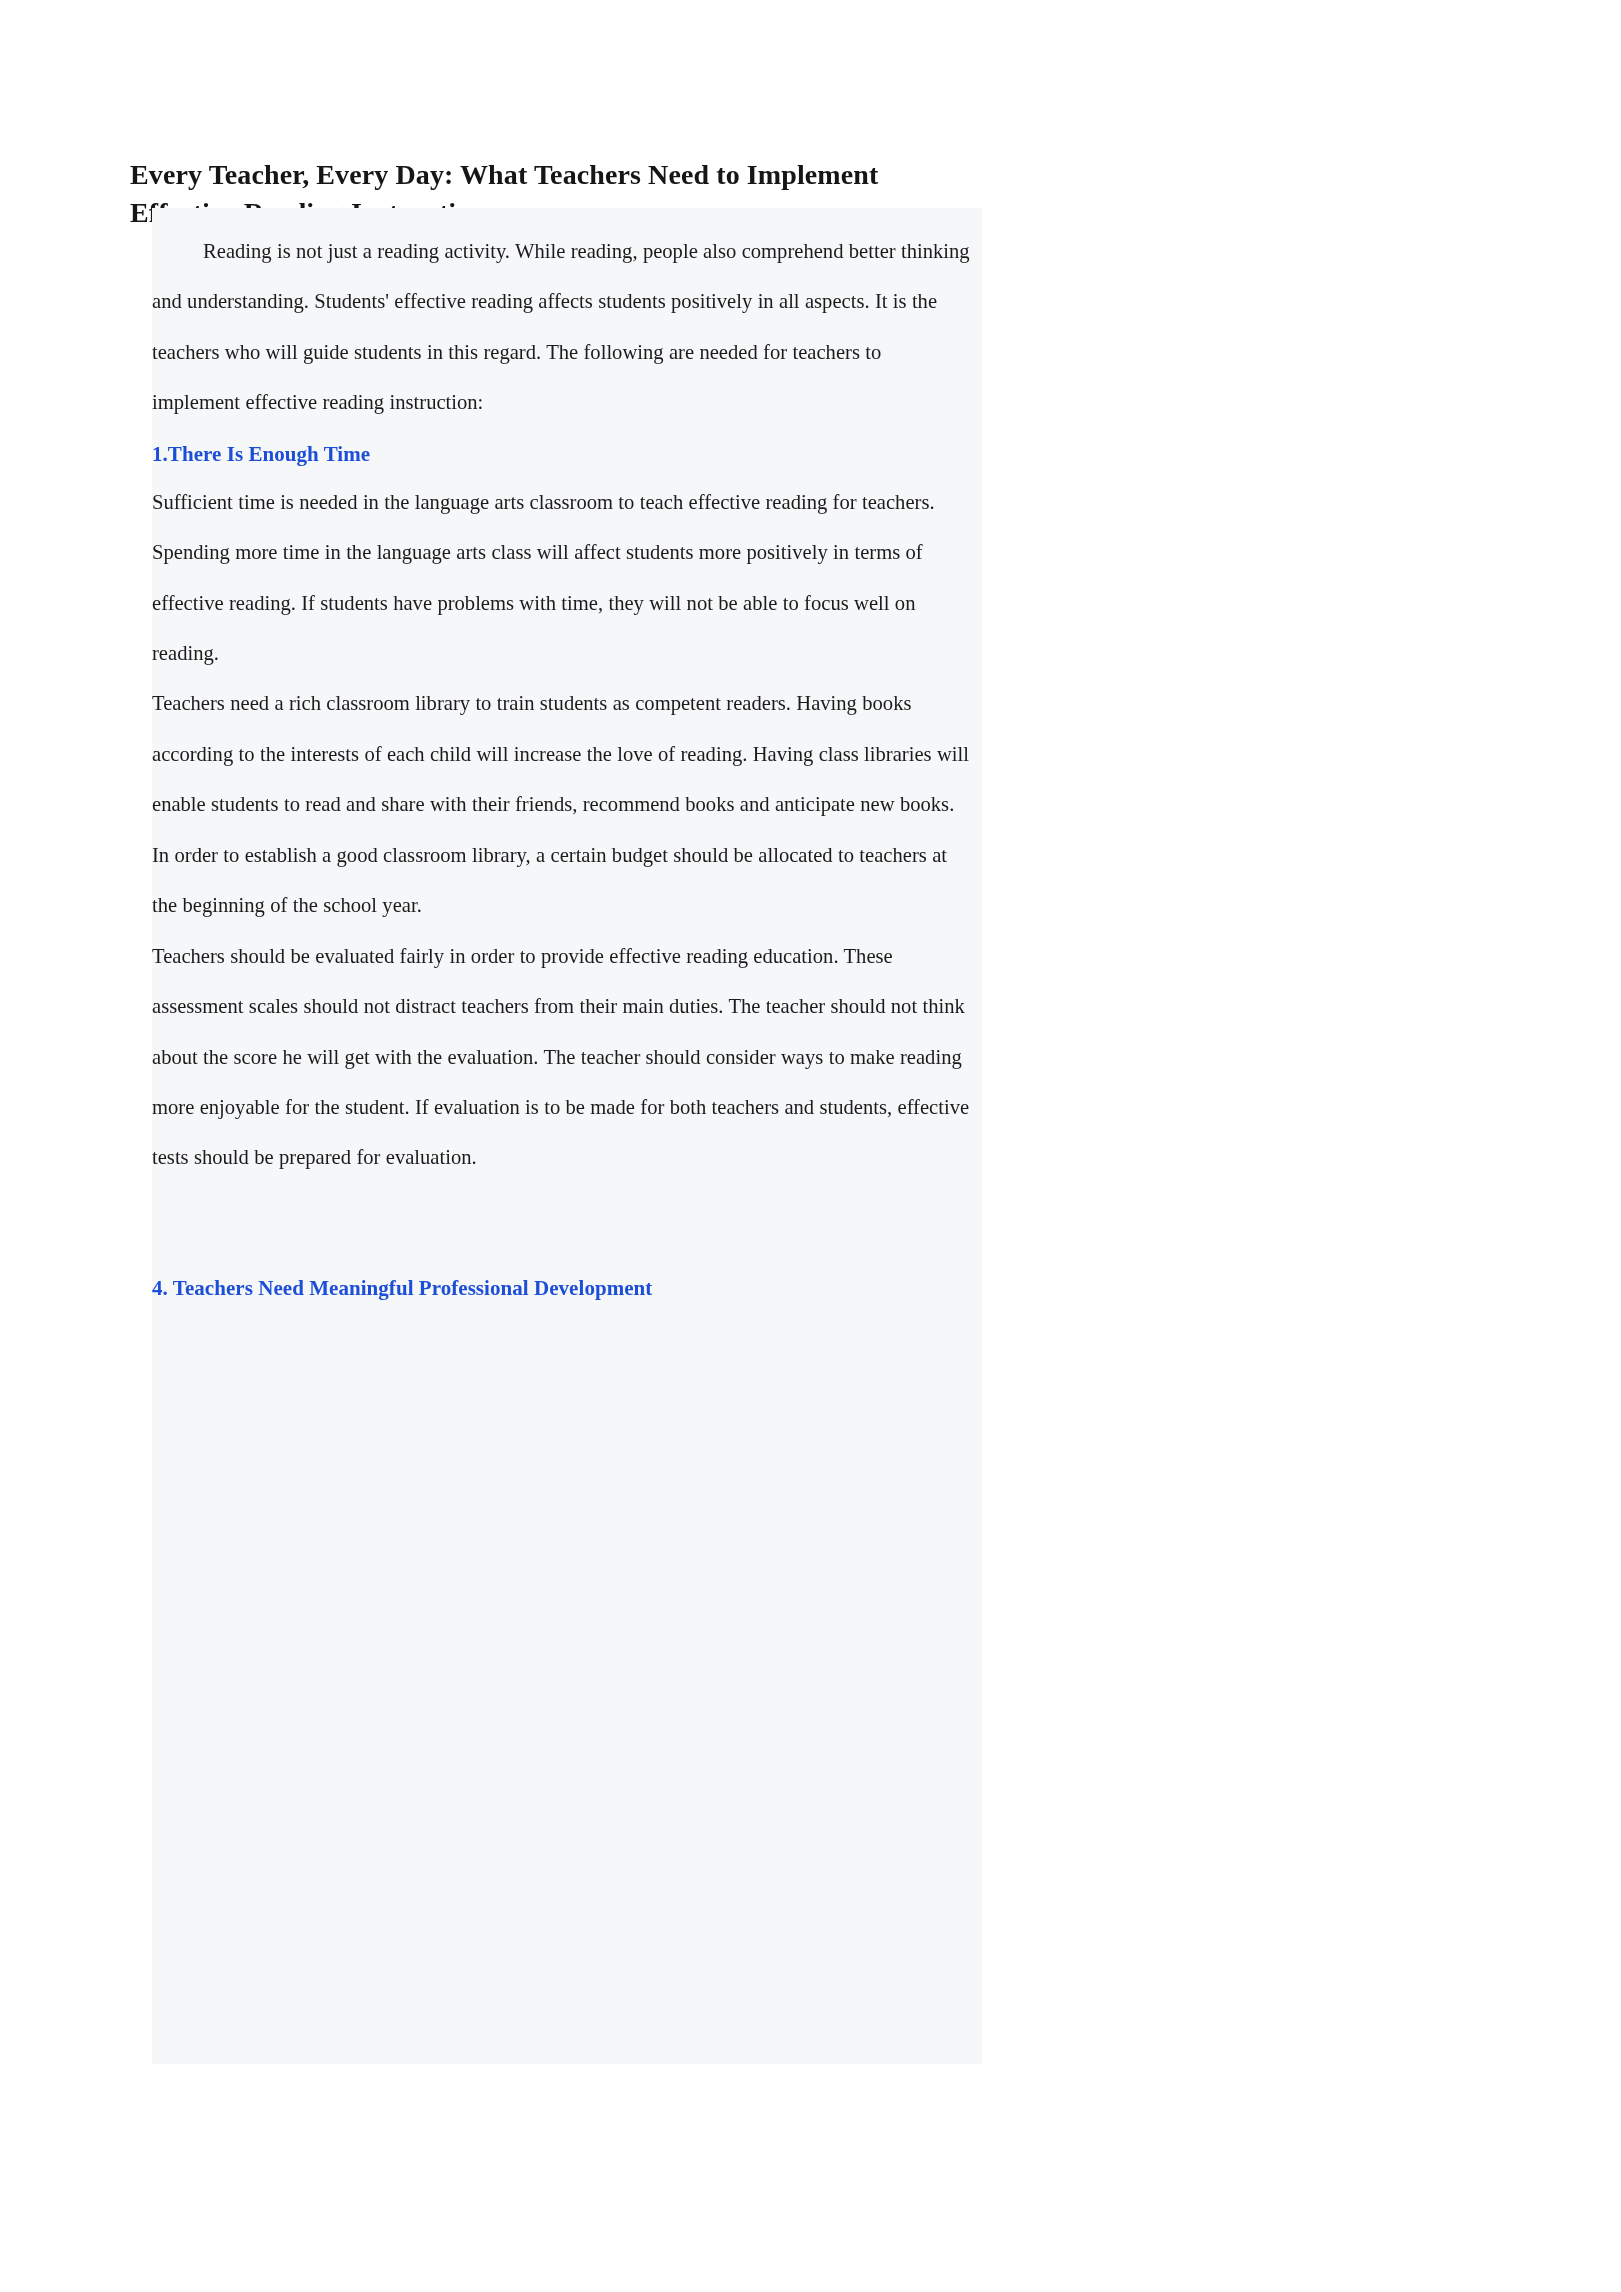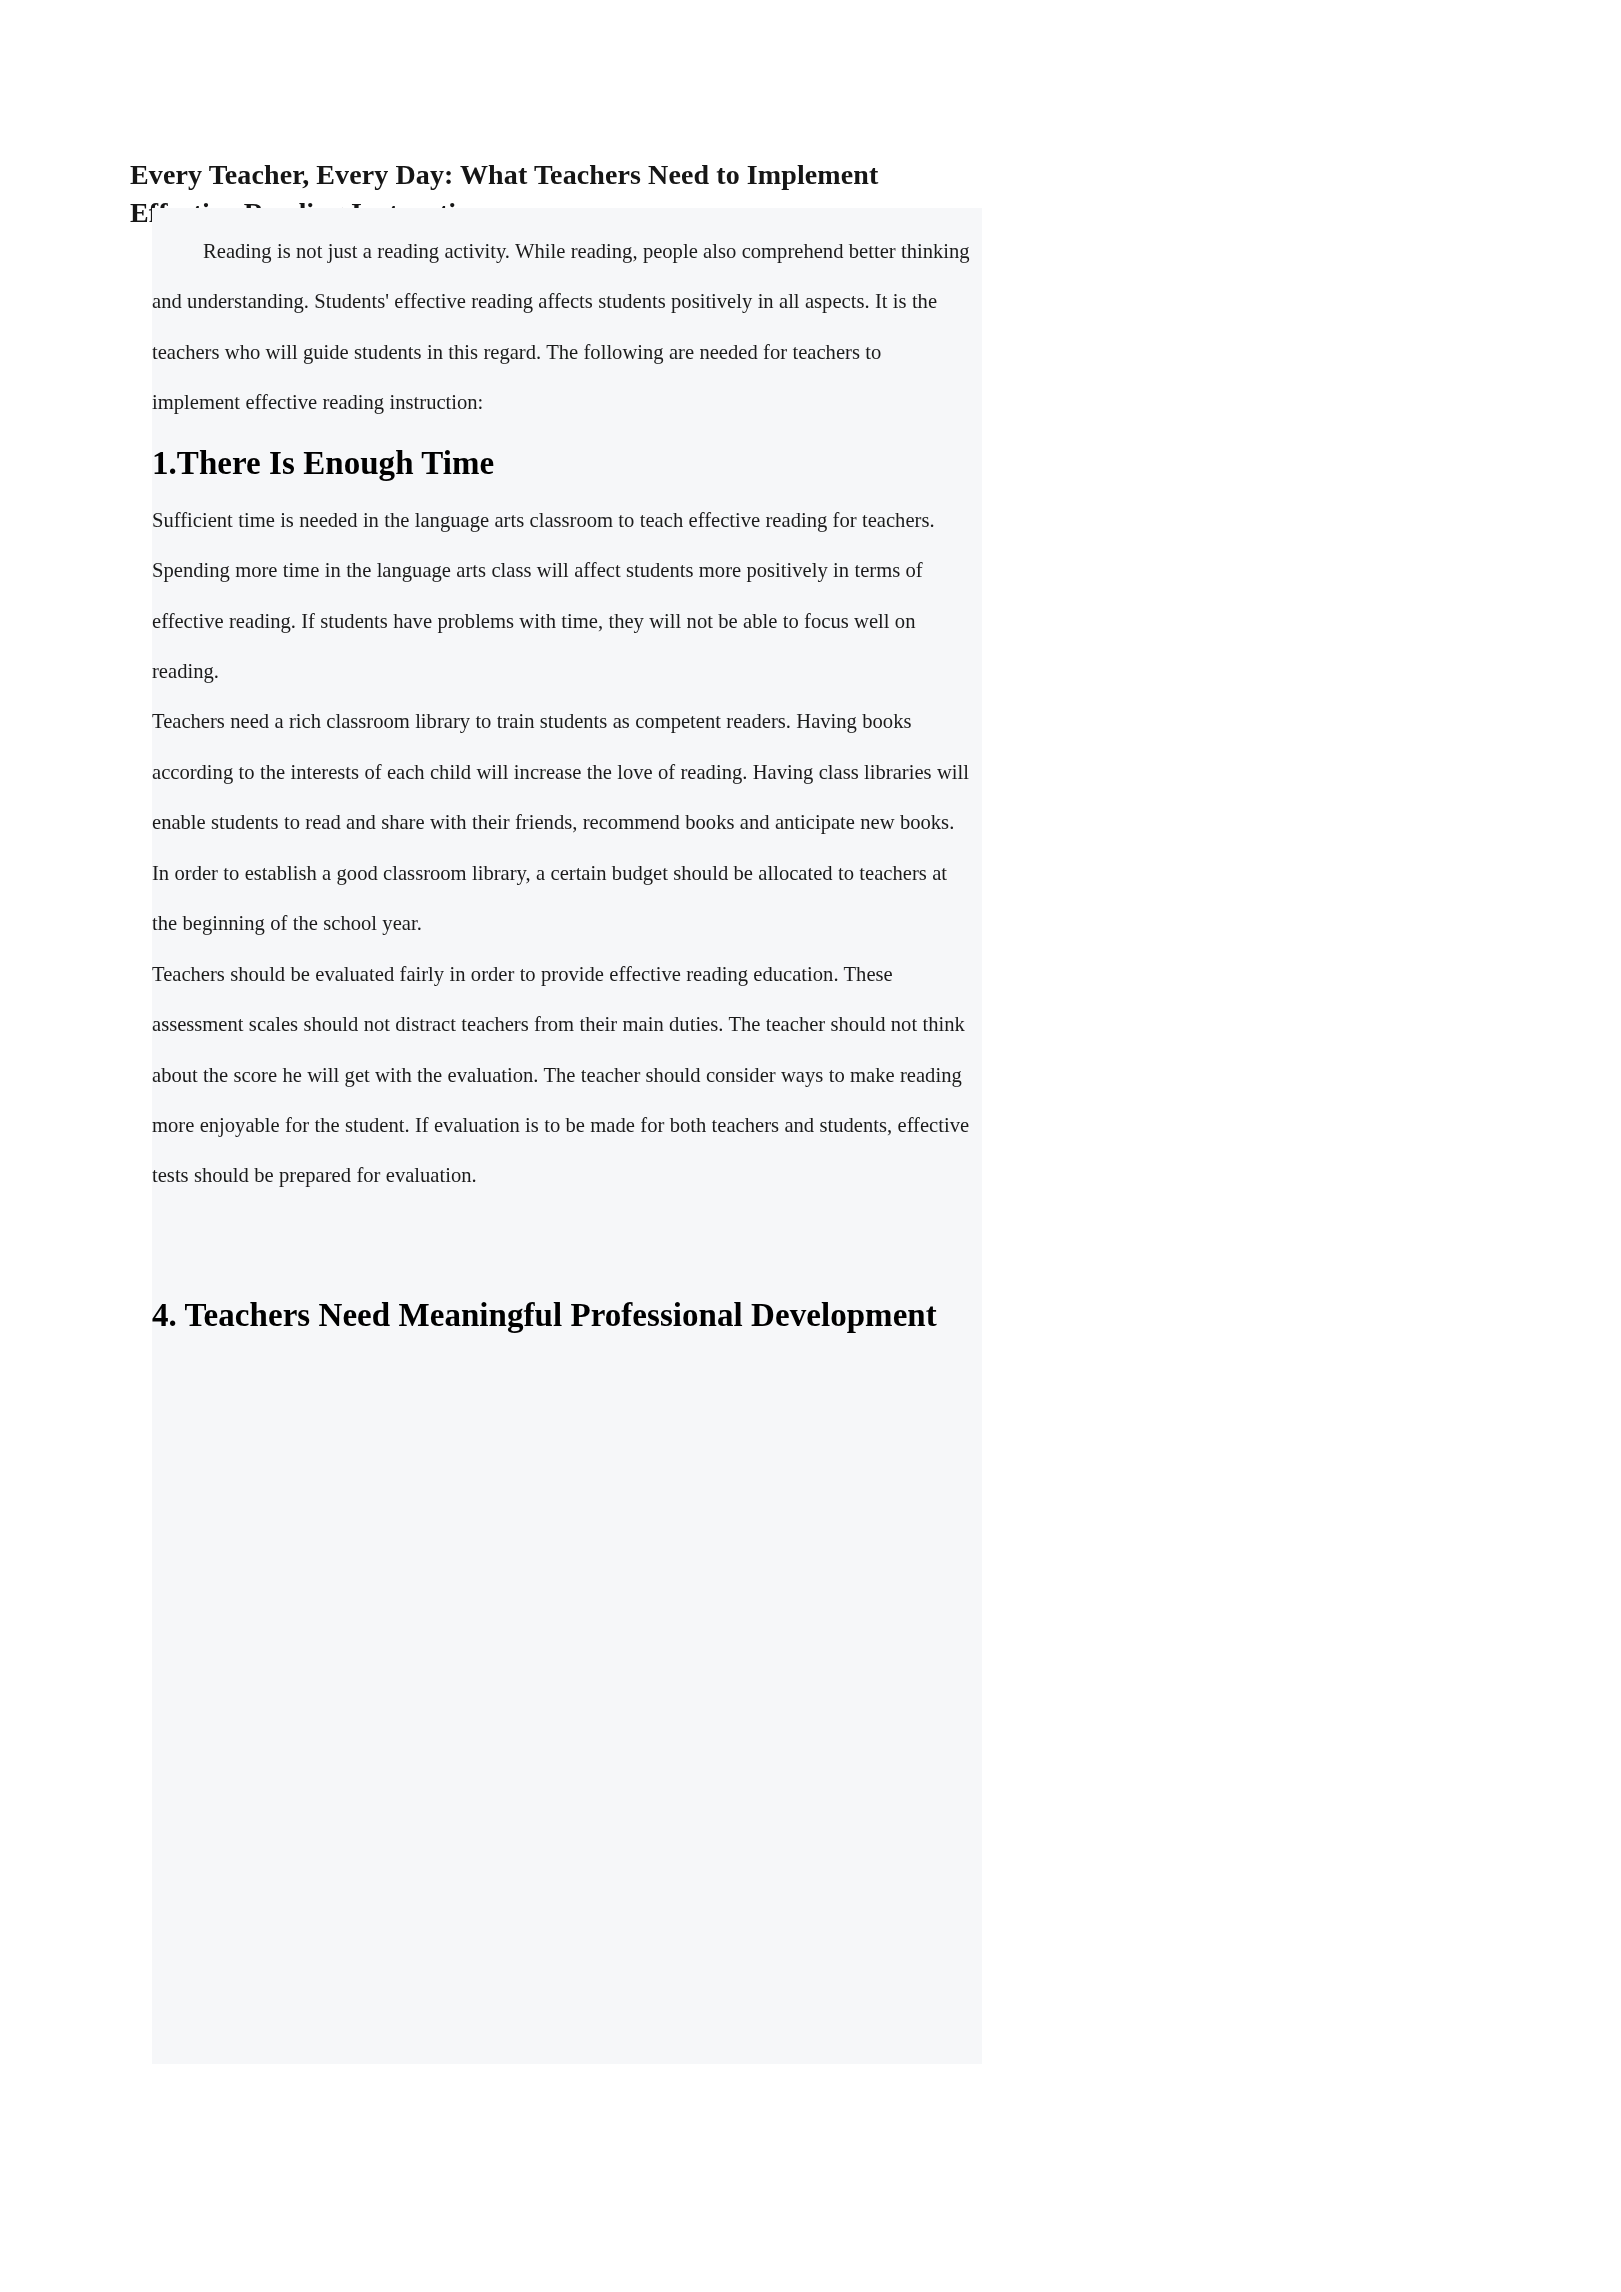--- a/index.html
+++ b/index.html
@@ -63,24 +63,24 @@
     word-spacing: 0.2px;
   }
 
   p.body-text.indented {
     text-indent: 51px;
   }
 
   h2.section-heading {
     margin: 0;
     padding: 11.8px 0 5.9px 0;
-    font-size: 33px;
+    font-size: 21px;
     font-weight: bold;
     line-height: 1.5;
-    color: #000000;
+    color: #1d4ed8;
     letter-spacing: 0.05px;
   }
   .gap-large  { height: 90px; }
 
   
   h2.section-heading.last {
     padding-top: 0;
   }
 </style>
 </head>

